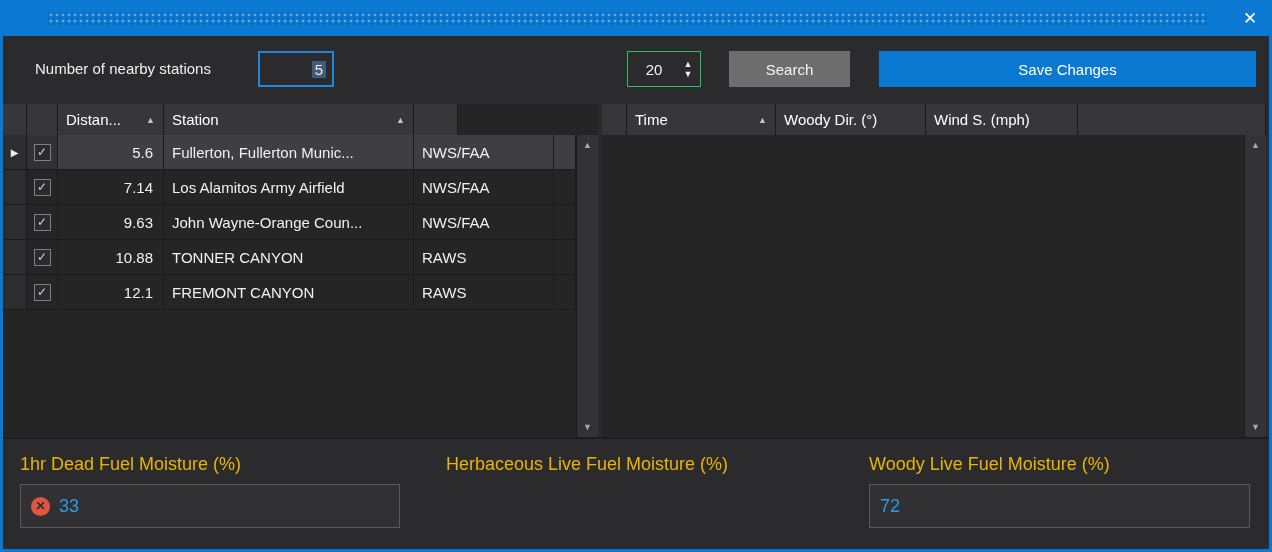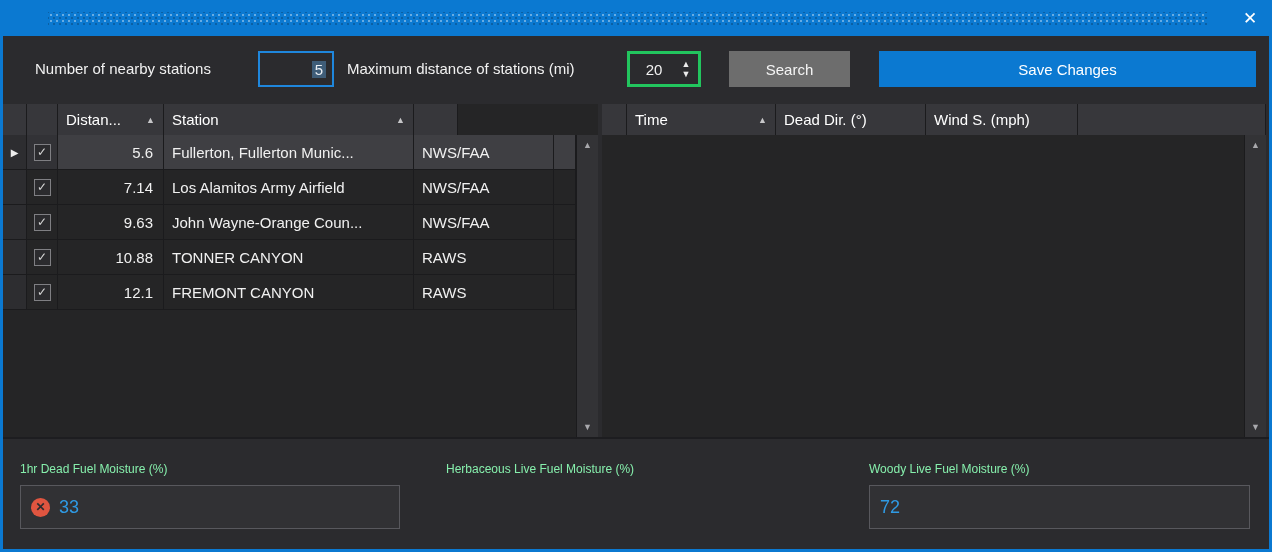--- a/index.html
+++ b/index.html
@@ -32,21 +32,21 @@
   .toolbar{position:absolute;left:18px;top:36px;width:1266px;height:65px;background:var(--panel);}
   .tb-label{position:absolute;top:0;height:65px;display:flex;align-items:center;
     color:#f1f1f1;font-size:15px;white-space:nowrap;}
   .lbl-stations{left:17px;}
   .lbl-distance{left:329px;}
   .num-input{position:absolute;left:240px;top:15px;width:76px;height:36px;box-sizing:border-box;
     border:2px solid var(--focus);background:var(--panel);display:flex;align-items:center;
     justify-content:flex-end;padding-right:6px;font-size:15px;color:#e9eef3;}
   .sel-text{background:var(--selection);padding:0 3px;}
   .spinner{position:absolute;left:609px;top:15px;width:74px;height:36px;box-sizing:border-box;
-    border:3px solid #22c55e;background:var(--panel);display:flex;align-items:stretch;}
+    border:1px solid #22c55e;background:var(--panel);display:flex;align-items:stretch;}
   .spin-val{flex:1;display:flex;align-items:center;justify-content:center;
     color:#f1f1f1;font-size:15px;padding-left:4px;}
   .spin-arrows{width:24px;display:flex;flex-direction:column;align-items:center;justify-content:center;}
   .spin-arrows span{color:#ececec;font-size:9px;line-height:10px;cursor:pointer;}
   .btn{position:absolute;top:15px;height:36px;display:flex;align-items:center;justify-content:center;
     font-size:15px;color:#fff;cursor:pointer;border:none;}
   .btn-search{left:711px;width:121px;background:var(--search);color:#f5f5f5;}
   .btn-save{left:861px;width:377px;background:var(--accent);}
 
   
@@ -78,21 +78,21 @@
     justify-content:space-between;align-items:center;padding:5px 0;}
   .grid-left .vscroll{left:573px;}
   .grid-right .vscroll{left:642px;}
   .vscroll span{color:#a9a9ad;font-size:9px;cursor:pointer;}
 
   
   .bottom{position:absolute;left:3px;top:437px;width:1266px;height:112px;background:var(--panel);
     border-top:2px solid #1d1d20;box-sizing:border-box;}
   .field{position:absolute;top:0;}
   .field-1{left:17px;width:380px;} .field-2{left:443px;width:380px;} .field-3{left:866px;width:381px;}
-  .field-label{margin-top:23px;color:#86efac;font-size:12px;white-space:nowrap;}
+  .field-label{margin-top:15px;color:#eab308;font-size:18px;white-space:nowrap;}
   .field-box{margin-top:9px;height:44px;box-sizing:border-box;background:#313134;
     border:1px solid #58585d;display:flex;align-items:center;padding:0 10px;}
   .err-icon{width:19px;height:19px;border-radius:50%;background:var(--error);color:#2b2b2e;
     font-weight:bold;font-size:12px;display:flex;align-items:center;justify-content:center;
     margin-right:9px;flex:0 0 auto;}
   .field-value{color:var(--value);font-size:18px;}
 </style>
 </head>
 <body>
 
@@ -103,21 +103,20 @@
     <div class="close-btn">
       <span>✕</span>
     </div>
   </div>
 
   <div class="toolbar">
     <span class="tb-label lbl-stations">Number of nearby stations</span>
     <div class="num-input">
       <span class="sel-text">5</span>
     </div>
-    <span class="tb-label lbl-distance">Maximum distance of stations (mi)</span>
     <div class="spinner">
       <span class="spin-val">20</span>
       <span class="spin-arrows">
         <span>▲</span>
         <span>▼</span>
       </span>
     </div>
     <button class="btn btn-search">Search</button>
     <button class="btn btn-save">Save Changes</button>
   </div>
@@ -195,21 +194,21 @@
   </div>
 
   <div class="grid grid-right">
     <div class="grid-header">
       <div class="hcell plain r-rowhdr"></div>
       <div class="hcell r-time">
         <span>Time</span>
         <span class="sort-arrow">▲</span>
       </div>
       <div class="hcell r-wdir">
-        <span>Dead Dir. (°)</span>
+        <span>Woody Dir. (°)</span>
       </div>
       <div class="hcell r-wspd">
         <span>Wind S. (mph)</span>
       </div>
       <div class="hcell plain r-fill"></div>
     </div>
     <div class="grid-rows"></div>
     <div class="vscroll">
       <span>▲</span>
       <span>▼</span>

